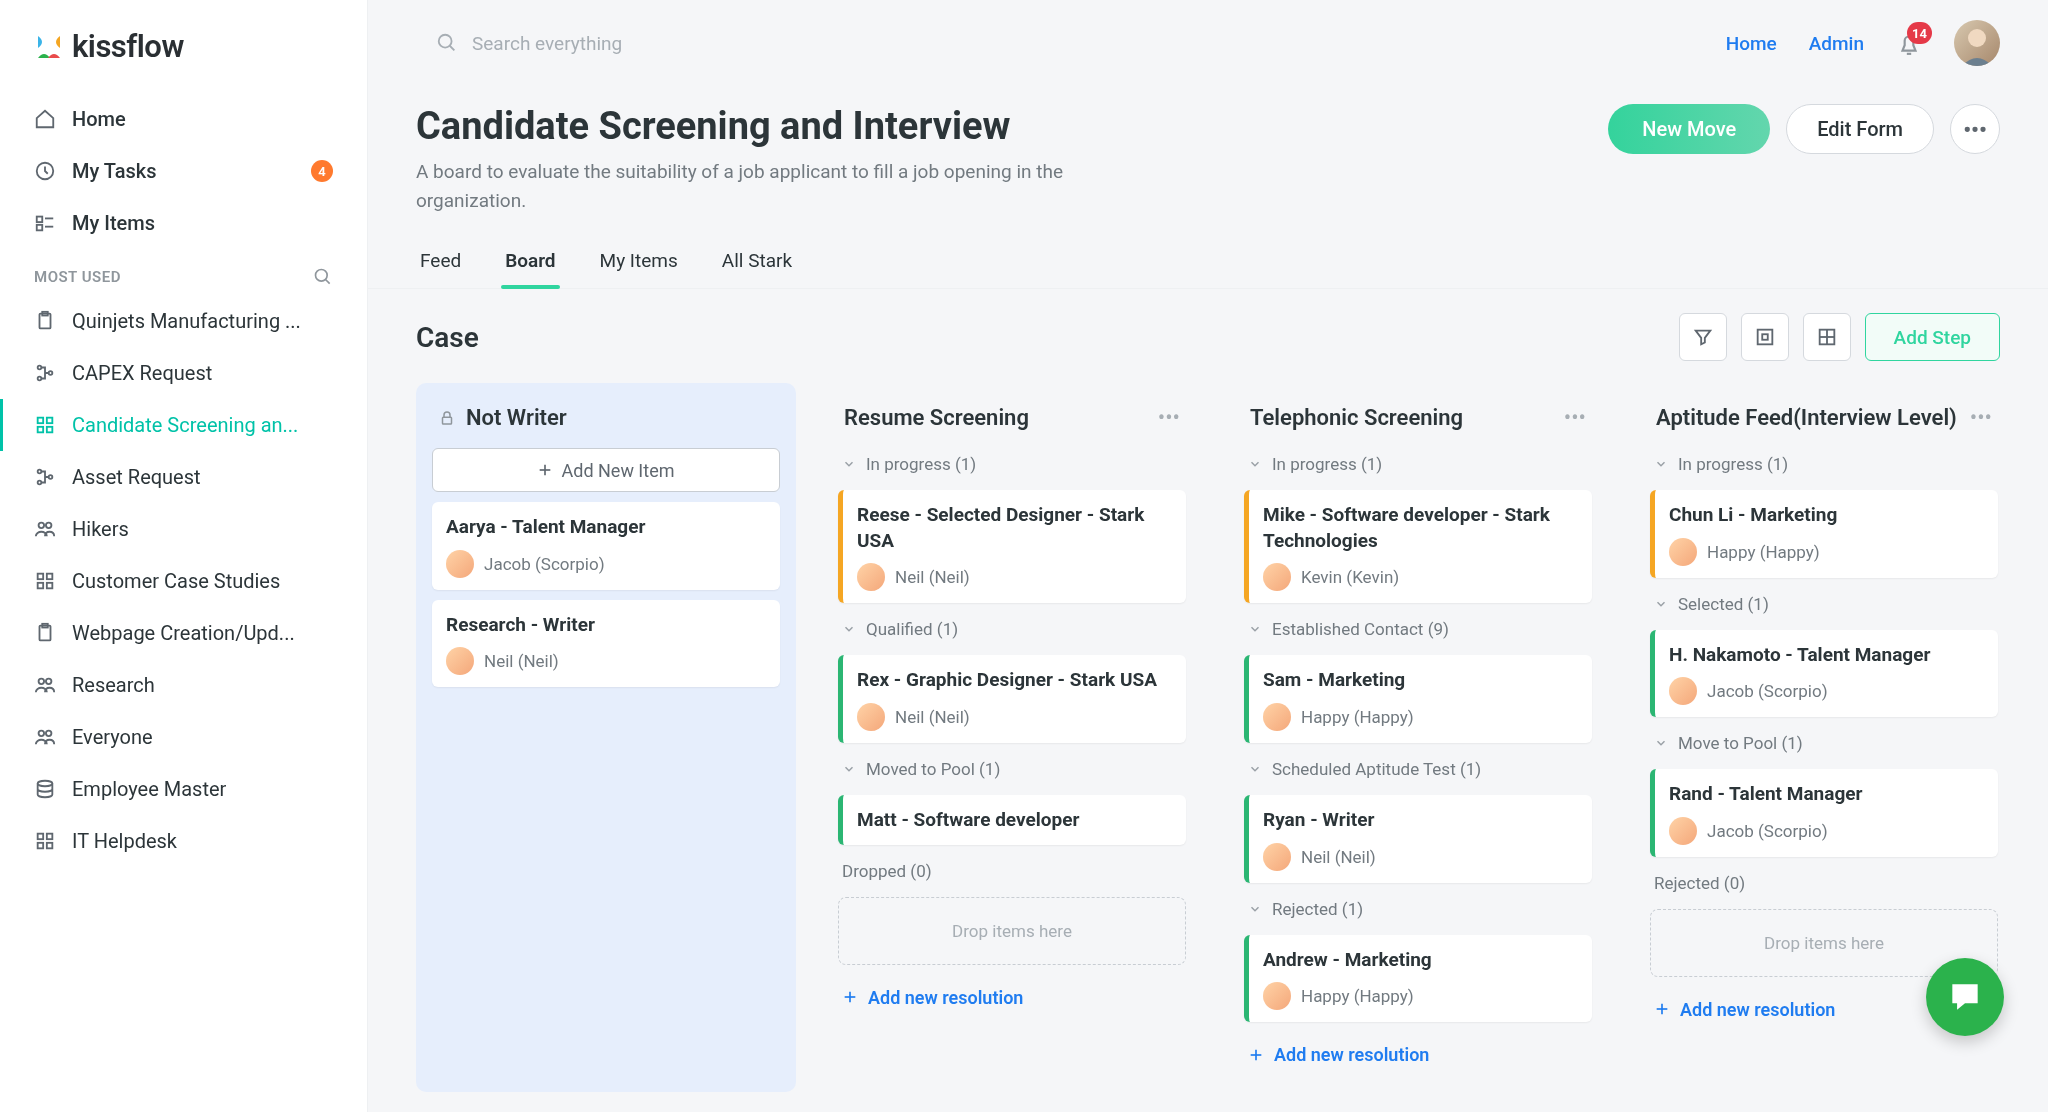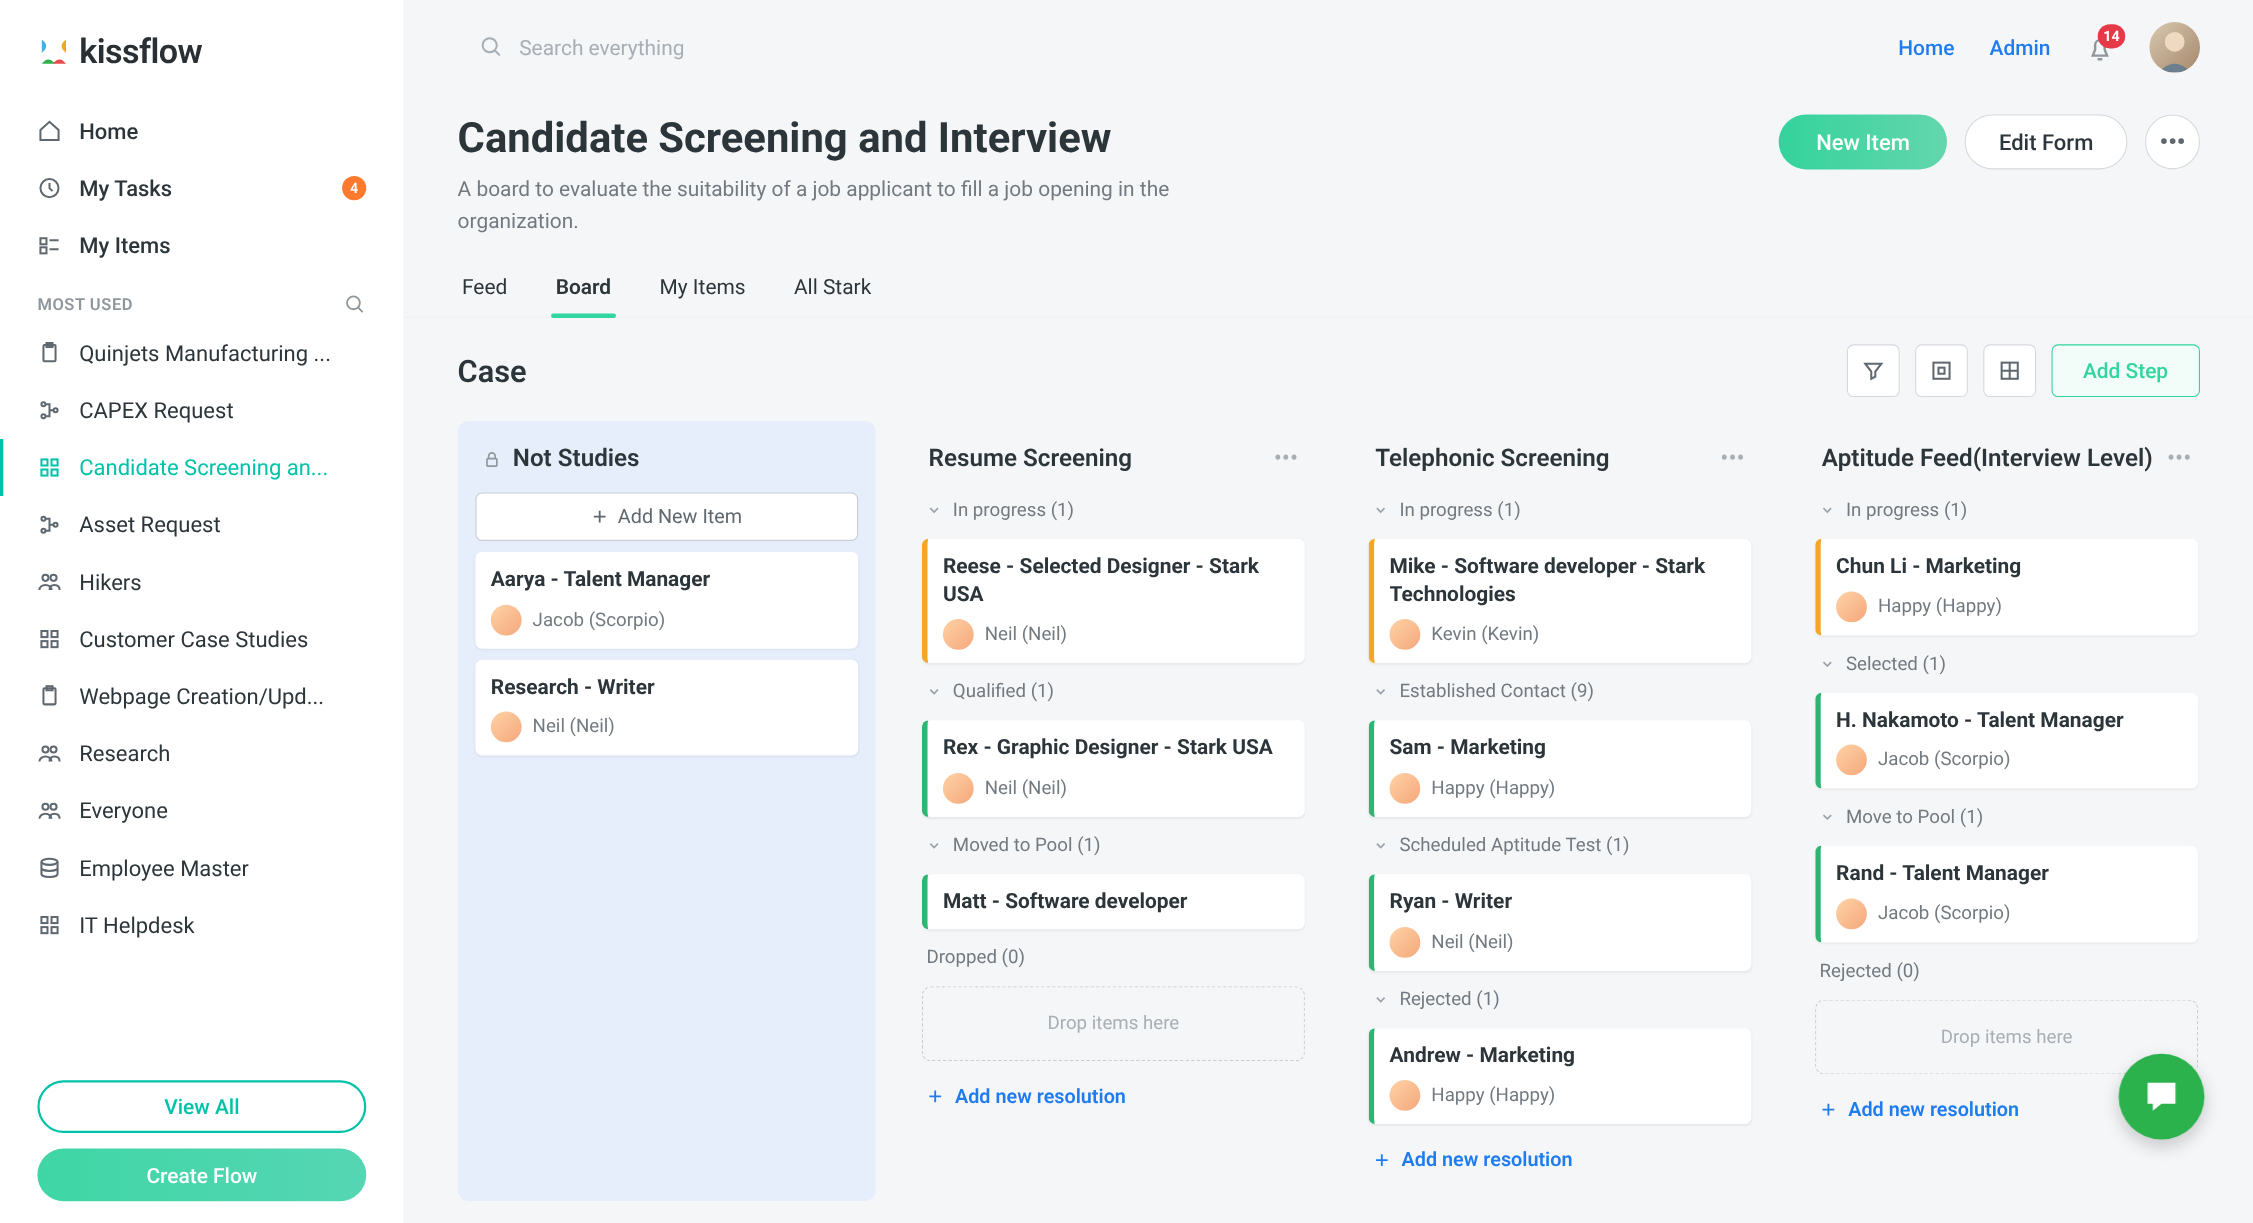--- a/index.html
+++ b/index.html
@@ -254,24 +254,20 @@
               <rect x="4" y="4" width="6" height="6"></rect>
               <rect x="14" y="4" width="6" height="6"></rect>
               <rect x="4" y="14" width="6" height="6"></rect>
               <rect x="14" y="14" width="6" height="6"></rect>
             </svg>
           </span>
     <span class="mu-label">IT Helpdesk</span>
         </li>
       </ul>
 
-    <div class="sidebar-actions">
-      <button class="btn-outline">View All</button>
-      <button class="btn-solid-green">Create Flow</button>
-    </div>
   </aside>
 
   <main class="main">
     <div class="topbar">
       <div class="search-wrap">
         <span>
           <svg width="22" height="22" viewBox="0 0 24 24" fill="none" stroke="#a7aeb4" stroke-width="2">
               <circle cx="10" cy="10" r="7"></circle>
               <line x1="20" y1="20" x2="15" y2="15"></line>
             </svg>
@@ -296,21 +292,21 @@
         </div>
       </div>
     </div>
 
     <div class="page-head">
       <div>
         <h1 class="page-title">Candidate Screening and Interview</h1>
         <p class="page-desc">A board to evaluate the suitability of a job applicant to fill a job opening in the organization.</p>
       </div>
       <div class="page-actions">
-        <button class="btn-new">New Item</button>
+        <button class="btn-new">New Move</button>
         <button class="btn-grey-outline">Edit Form</button>
         <button class="btn-icon-round">
           <span>•••</span>
         </button>
       </div>
     </div>
 
     <div class="tabs" id="tabs">
         <div class="tab">Feed</div>
         <div class="tab active">Board</div>
@@ -346,21 +342,21 @@
     <div class="board" id="board">
         <div class="column first">
           <div class="col-head">
       <div class="col-title">
               <span>
                 <svg width="18" height="18" viewBox="0 0 24 24" fill="none" stroke="#8f969c" stroke-width="2">
                   <rect x="6" y="11" width="12" height="9" rx="1"></rect>
                   <path d="M8 11V8a4 4 0 0 1 8 0v3"></path>
                 </svg>
               </span>
-              <span>Not Studies</span>
+              <span>Not Writer</span>
             </div>
 
     </div>
           <div class="add-new-item">
             <span>
               <svg width="16" height="16" viewBox="0 0 24 24" fill="none" stroke="currentColor" stroke-width="2.5">
                 <line x1="12" y1="4" x2="12" y2="20"></line>
                 <line x1="4" y1="12" x2="20" y2="12"></line>
               </svg>
             </span>

